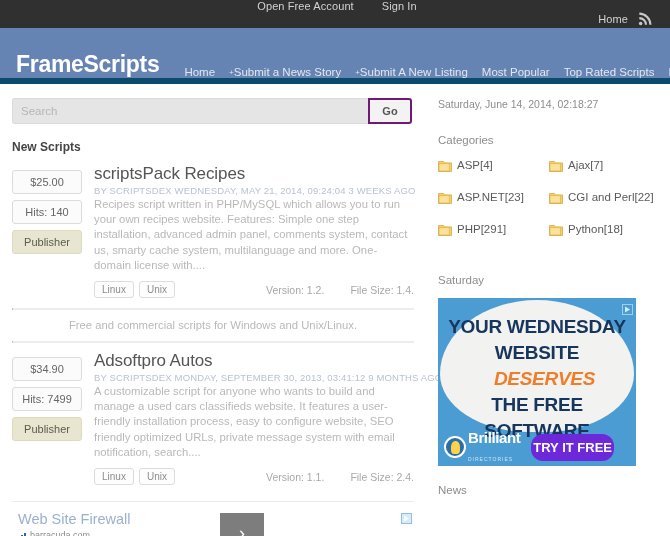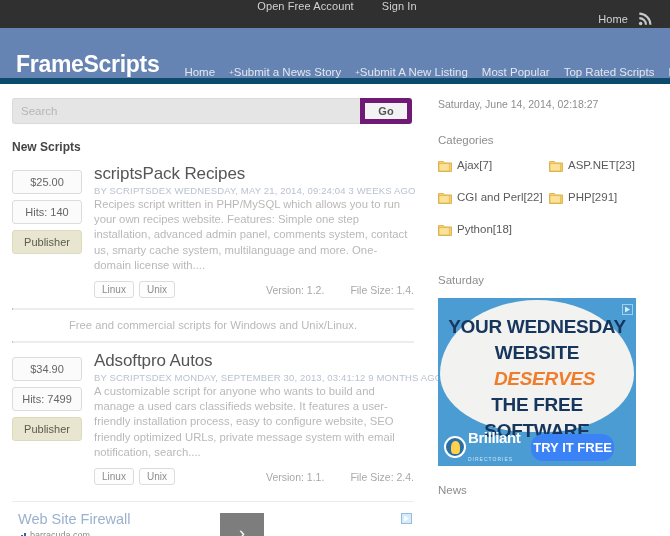--- a/index.html
+++ b/index.html
@@ -88,22 +88,22 @@
     border-radius: 3px 0 0 3px;
     padding: 0 8px;
     font-size: 11.5px;
     color: #555;
     font-family: "Liberation Sans", sans-serif;
     background: #e5e5e5;
     outline: none;
   }
   .search-input::placeholder { color: #b6b6b6; }
   .search-go {
-    width: 52px;
-    border: 5px solid #701a75;
+    width: 44px;
+    border: 2px solid #701a75;
     border-radius: 0 3px 3px 0;
     background: #f3f3f3;
     font-size: 11px;
     font-weight: bold;
     color: #555;
     font-family: "Liberation Sans", sans-serif;
     cursor: pointer;
   }
 
   
@@ -313,21 +313,21 @@
     width: 22px; height: 22px; border-radius: 50%;
     background: #2a6ea8;
     border: 2px solid #ffffff;
     display: flex; align-items: center; justify-content: center;
   }
   .bulb-inner { width: 9px; height: 13px; background: #ffd24a; border-radius: 45% 45% 35% 35%; }
   .bd-name { color: #fff; font-weight: bold; font-size: 15px; letter-spacing: -0.4px; }
   .bd-sub { color: #cfe3f2; font-size: 5px; letter-spacing: 1px; }
   .try-btn {
     margin-left: auto;
-    background: #3b82f6;
+    background: #6d28d9;
     color: #fff;
     font-weight: bold;
     font-size: 13px;
     padding: 6px 2px;
     border-radius: 12px;
     white-space: nowrap;
   }
   .ad-choice-2 {
     position: absolute; right: 3px; top: 3px;
     width: 11px; height: 11px;
@@ -447,20 +447,29 @@
 
   </div>
 
   <div class="side-col">
 
     <div class="side-date">Saturday, June 14, 2014, 02:18:27</div>
 
     <div class="side-title">Categories</div>
 
     <div class="cat-grid">
+      <a href="#" class="cat-item">
+        <span class="folder-icon">
+          <svg viewBox="0 0 14 13" width="14" height="13" aria-hidden="true">
+            <path d="M0.5 2.5h5l1.2 1.4h6.8v8.6H0.5z" fill="#f5cf6b" stroke="#d9ab3e" stroke-width="0.8"></path>
+            <path d="M1 4.6h10.4v7.4H1z" fill="#fbe29b" stroke="#d9ab3e" stroke-width="0.6"></path>
+          </svg>
+        </span>
+        <span>ASP[4]</span>
+      </a>
       <a href="#" class="cat-item">
         <span class="folder-icon">
           <svg viewBox="0 0 14 13" width="14" height="13" aria-hidden="true">
             <path d="M0.5 2.5h5l1.2 1.4h6.8v8.6H0.5z" fill="#f5cf6b" stroke="#d9ab3e" stroke-width="0.8"></path>
             <path d="M1 4.6h10.4v7.4H1z" fill="#fbe29b" stroke="#d9ab3e" stroke-width="0.6"></path>
           </svg>
         </span>
         <span>Ajax[7]</span>
       </a>
       <a href="#" class="cat-item">

